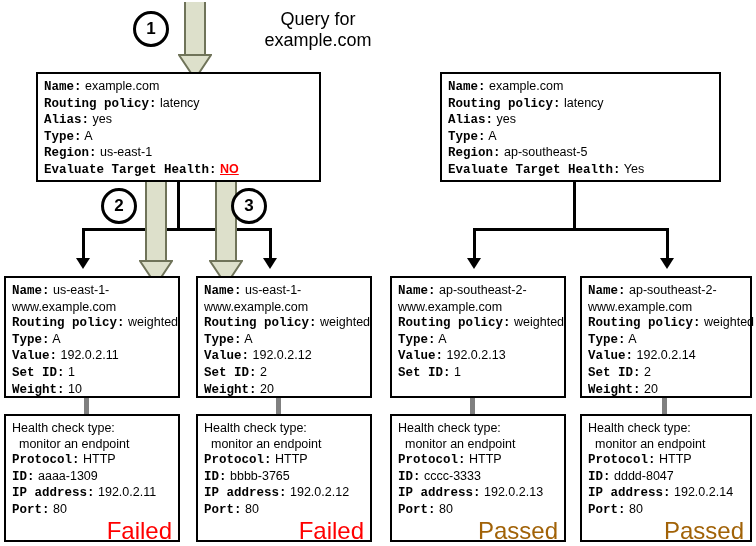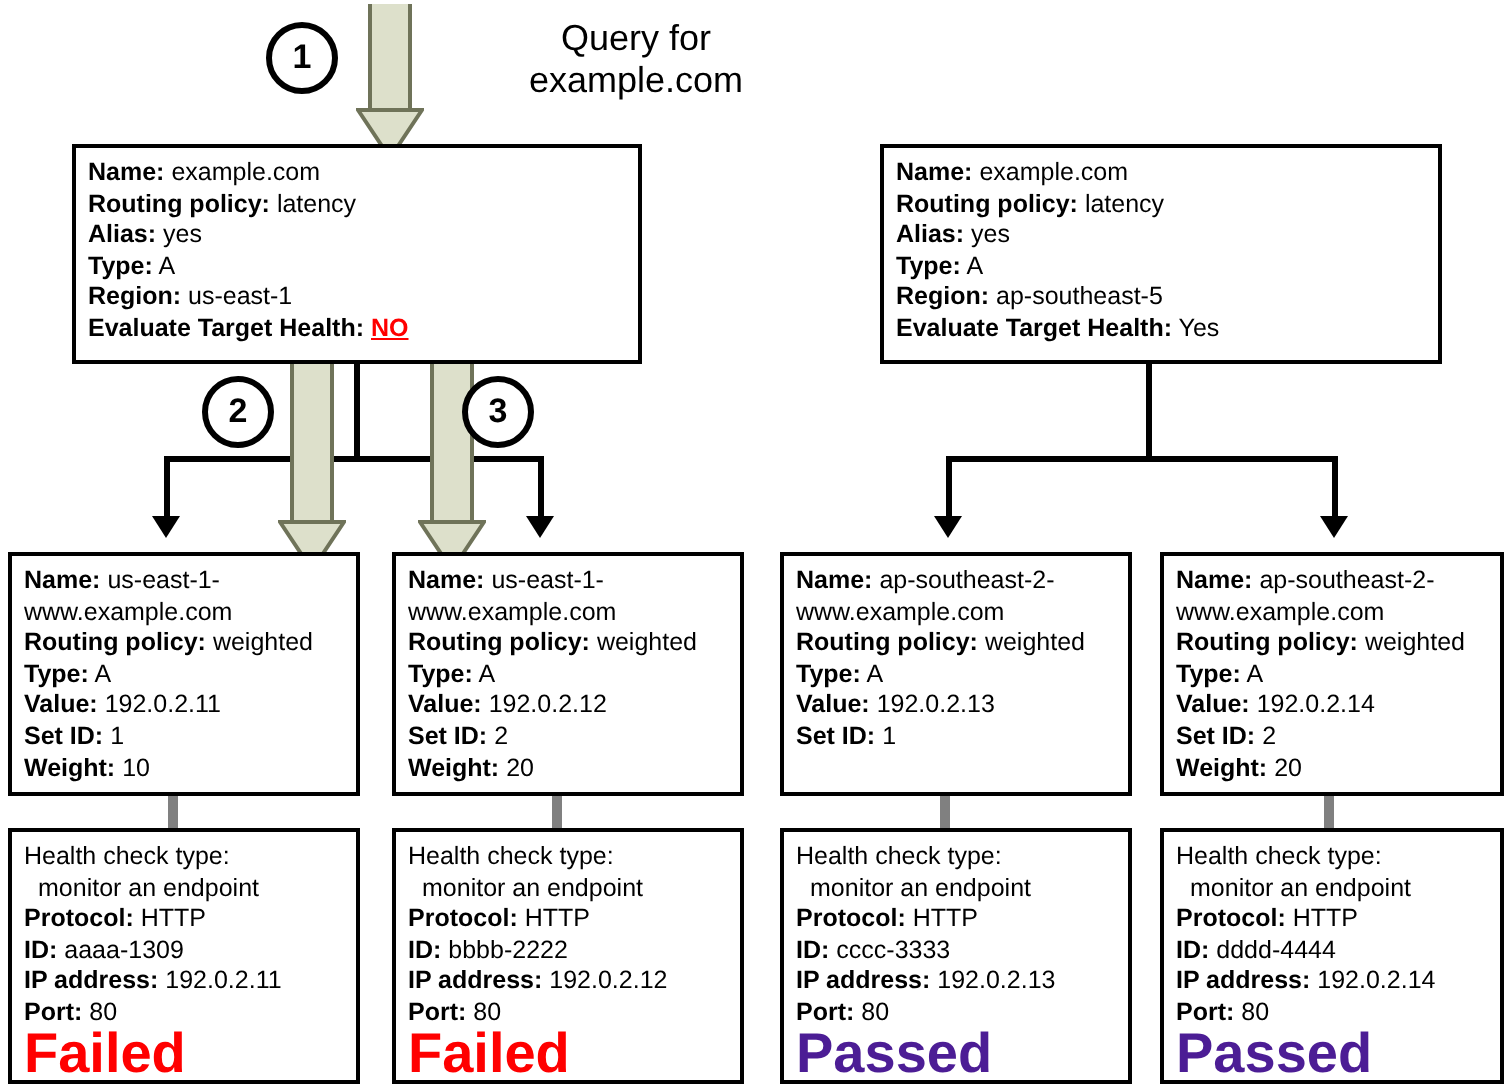--- a/index.html
+++ b/index.html
@@ -14,35 +14,35 @@
     position:absolute;
     border:2px solid #000;
     background:#fff;
     box-sizing:border-box;
     padding:5px 6px 4px 6px;
     font-size:12.5px;
     line-height:15.6px;
     z-index:5;
   }
   .box .ln{white-space:nowrap;}
-  .box b{font-weight:bold;}
+  .box b{font-weight:bold;font-family:Liberation Mono, monospace;}
   .val{font-weight:normal;}
   .red{color:#ff0000;font-weight:bold;text-decoration:underline;}
   .indent{padding-left:7px;}
 
   
   .verdict{
-    text-align:left;
-    font-size:28px;
-    font-weight:bold;
+    text-align:right;
+    font-size:24px;
+    font-weight:normal;
     line-height:22px;
     margin-top:1px;
   }
   .verdict.failed{color:#ff0000;}
-  .verdict.passed{color:#4c1d95;}
+  .verdict.passed{color:#a16207;}
 
   
   .circle{
     position:absolute;
     width:36px;height:36px;
     border:3px solid #000;
     border-radius:50%;
     background:#fff;
     box-sizing:border-box;
     font-size:17px;font-weight:bold;
@@ -332,21 +332,21 @@
 
 <div class="box" style="left:196px;top:414px;width:176px;height:128px;">
   <div class="ln">Health check type:</div>
   <div class="ln val indent">monitor an endpoint</div>
   <div class="ln">
     <b>Protocol:</b>
     <span class="val">HTTP</span>
   </div>
   <div class="ln">
     <b>ID:</b>
-    <span class="val">bbbb-2222</span>
+    <span class="val">bbbb-3765</span>
   </div>
   <div class="ln">
     <b>IP address:</b>
     <span class="val">192.0.2.12</span>
   </div>
   <div class="ln">
     <b>Port:</b>
     <span class="val">80</span>
   </div>
   <div class="verdict failed">Failed</div>
@@ -376,21 +376,21 @@
 
 <div class="box" style="left:580px;top:414px;width:172px;height:128px;">
   <div class="ln">Health check type:</div>
   <div class="ln val indent">monitor an endpoint</div>
   <div class="ln">
     <b>Protocol:</b>
     <span class="val">HTTP</span>
   </div>
   <div class="ln">
     <b>ID:</b>
-    <span class="val">dddd-4444</span>
+    <span class="val">dddd-8047</span>
   </div>
   <div class="ln">
     <b>IP address:</b>
     <span class="val">192.0.2.14</span>
   </div>
   <div class="ln">
     <b>Port:</b>
     <span class="val">80</span>
   </div>
   <div class="verdict passed">Passed</div>

